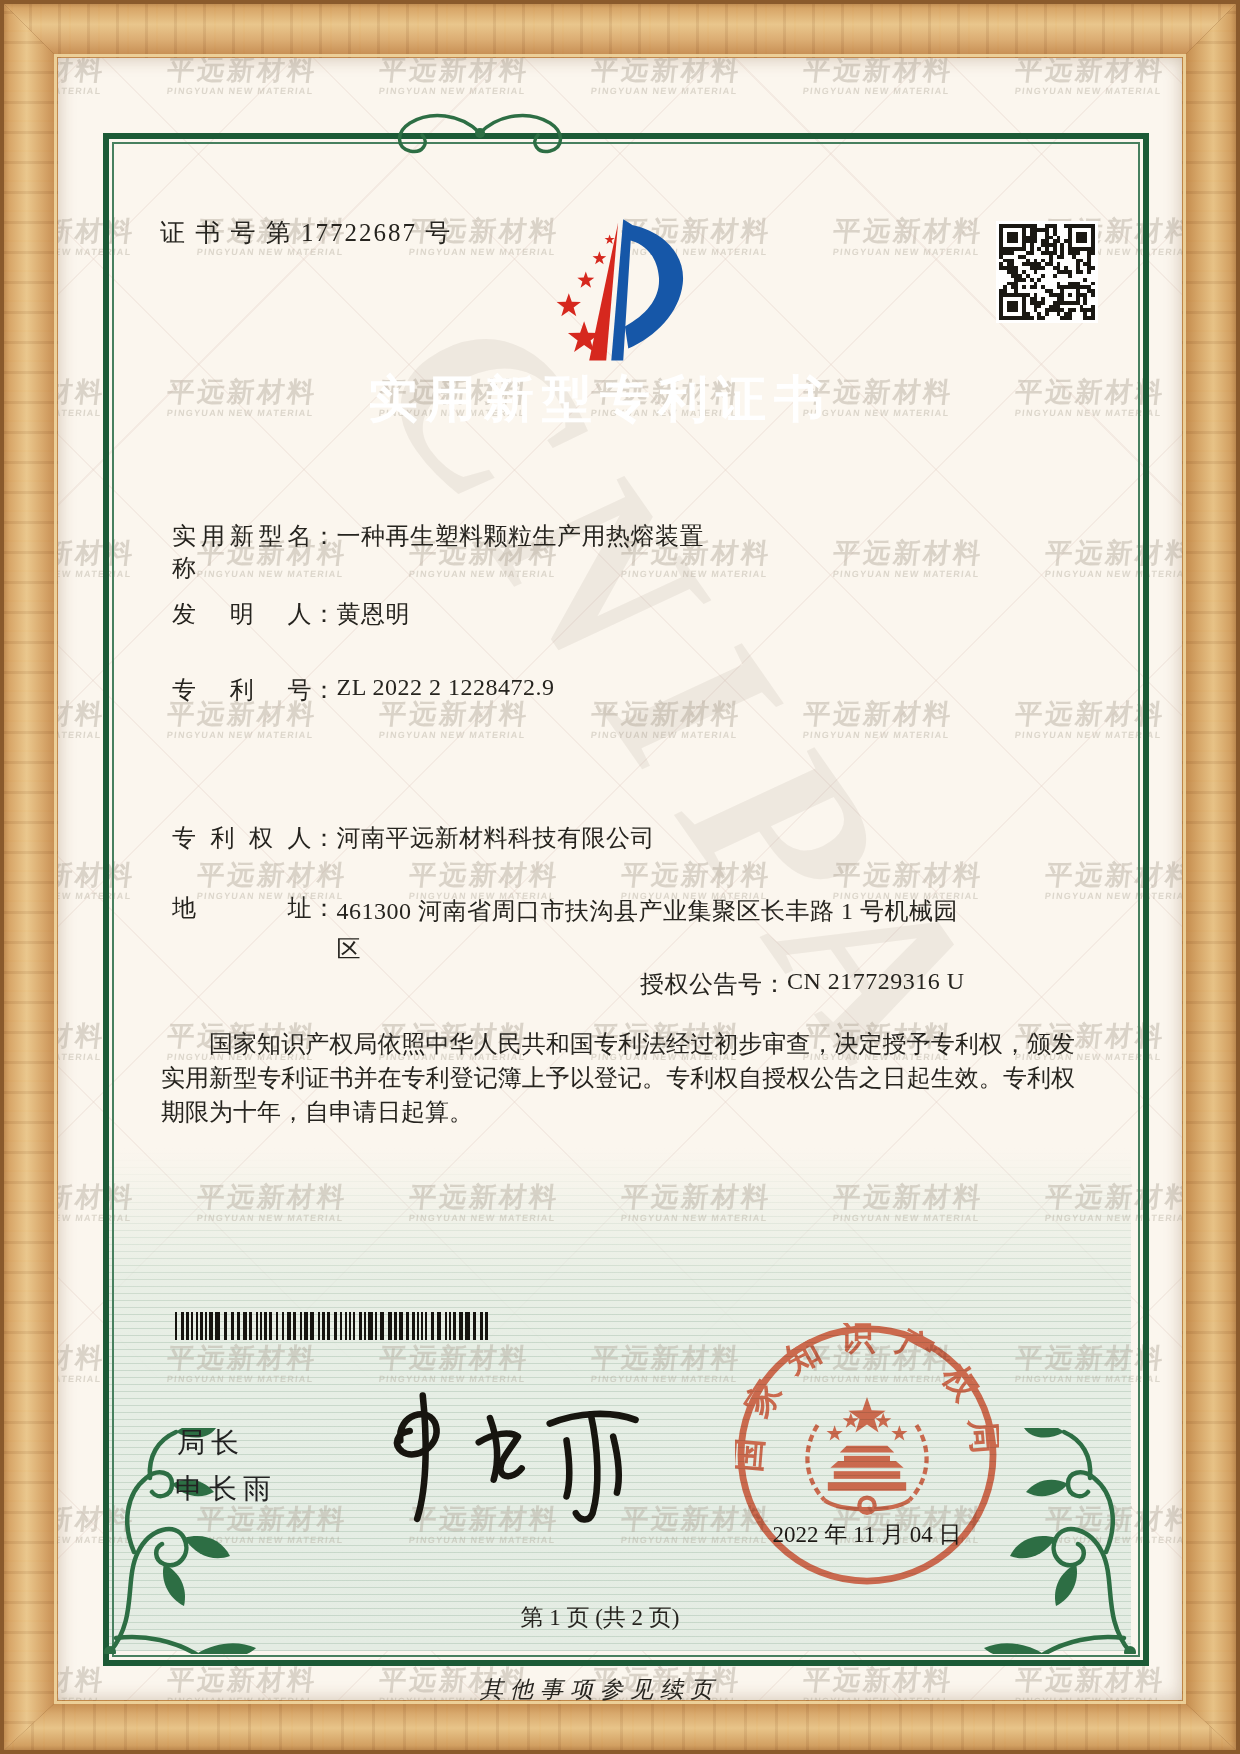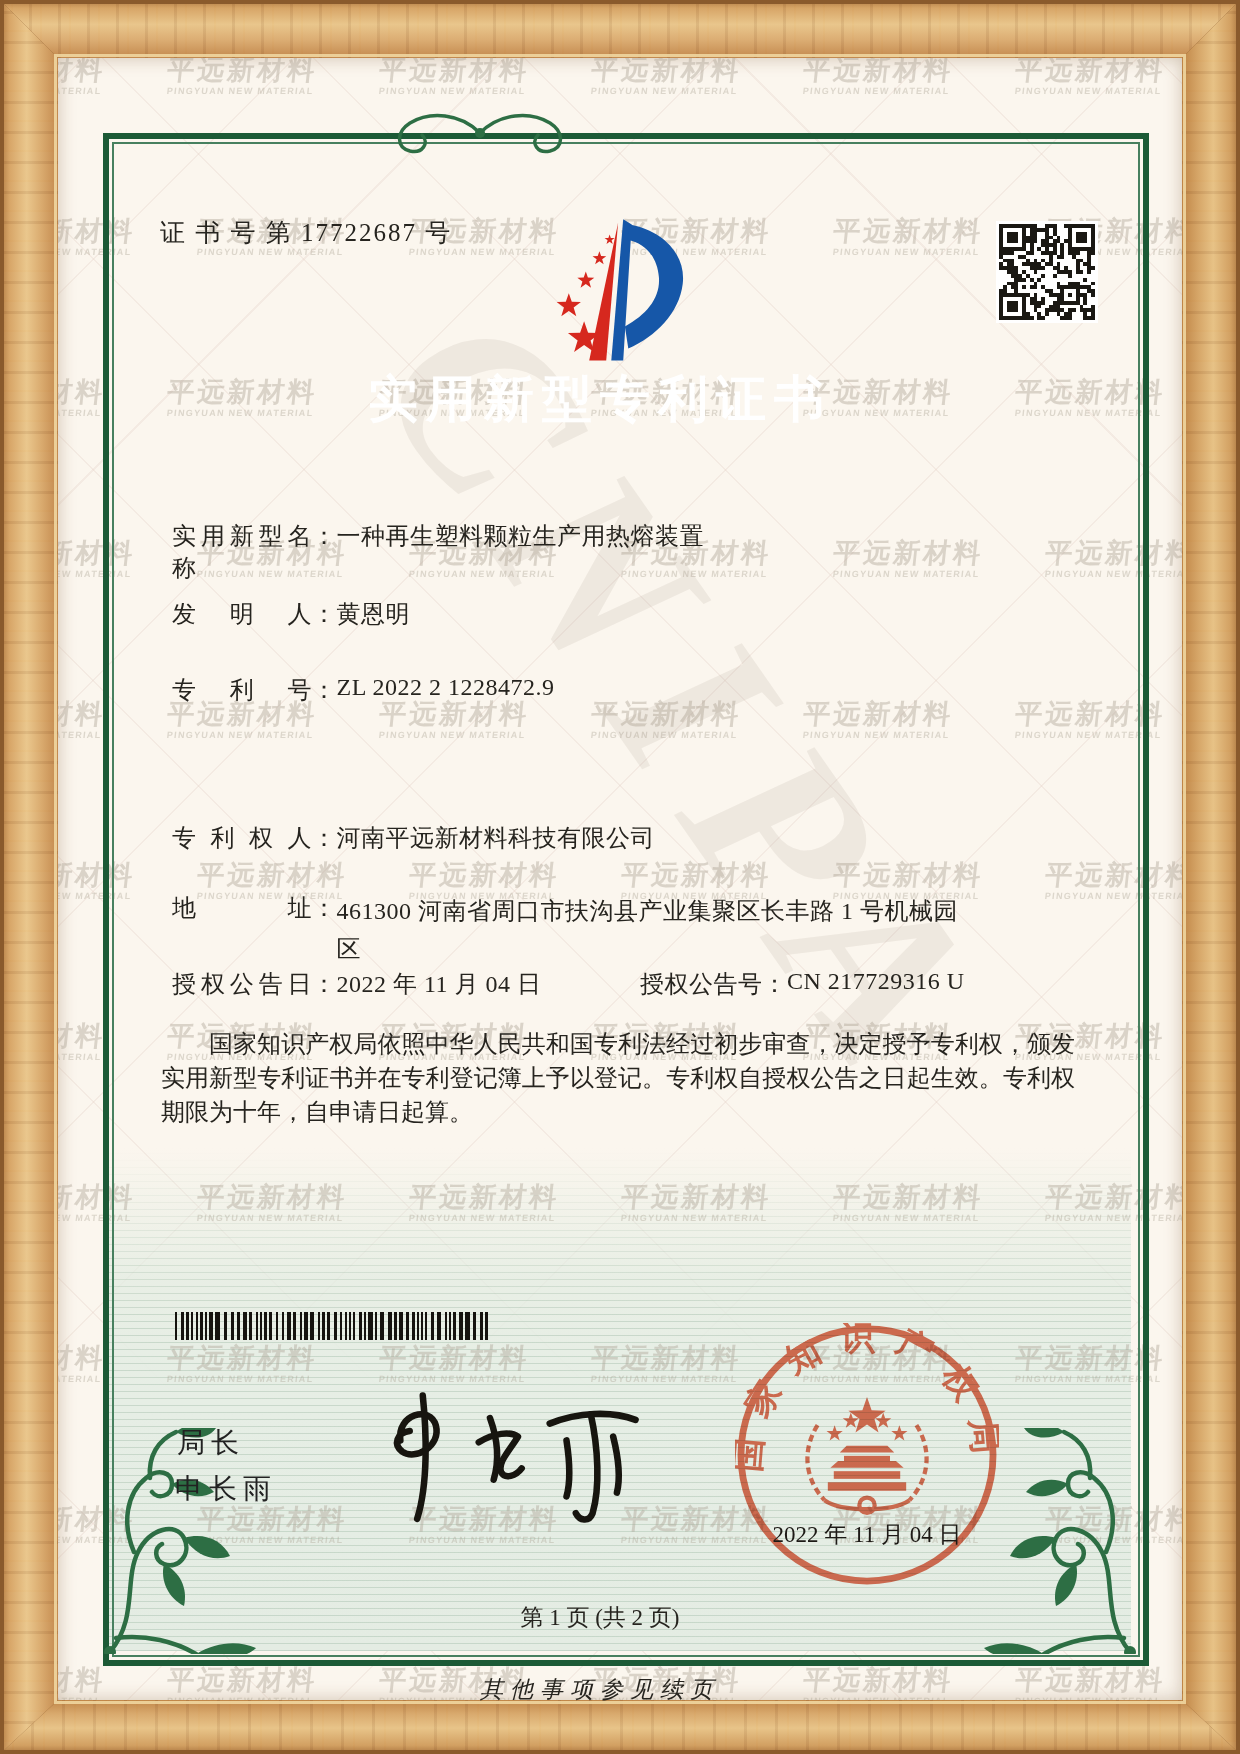--- a/index.html
+++ b/index.html
@@ -835,23 +835,20 @@
   <div class="txt field" style="top:674px">
     <span class="flabel">专利号</span><span class="fcolon">：</span><span class="fvalue">ZL 2022 2 1228472.9</span>
   </div>
   <div class="txt field" style="top:822px">
     <span class="flabel">专利权人</span><span class="fcolon">：</span><span class="fvalue">河南平远新材料科技有限公司</span>
   </div>
   <div class="txt field" style="top:892px">
     <span class="flabel">地址</span><span class="fcolon">：</span><span class="fvalue addr">461300 河南省周口市扶沟县产业集聚区长丰路 1 号机械园区</span>
   </div>
 
-  <div class="txt field grant-date">
-    <span class="flabel">授权公告日</span><span class="fcolon">：</span><span class="fvalue">2022 年 11 月 04 日</span>
-  </div>
   <div class="txt field grant-no">
     <span>授权公告号</span><span class="fcolon">：</span><span class="fvalue">CN 217729316 U</span>
   </div>
 
   <div class="paras">
     <p>国家知识产权局依照中华人民共和国专利法经过初步审查，决定授予专利权，颁发实用新型专利证书并在专利登记簿上予以登记。专利权自授权公告之日起生效。专利权期限为十年，自申请日起算。</p>
   </div>
 
   <svg id="barcode" class="barcode-box" width="318" height="28" viewBox="0 0 318 28" fill="#15130f">
       <rect x="0" y="0" width="2" height="28"></rect>

